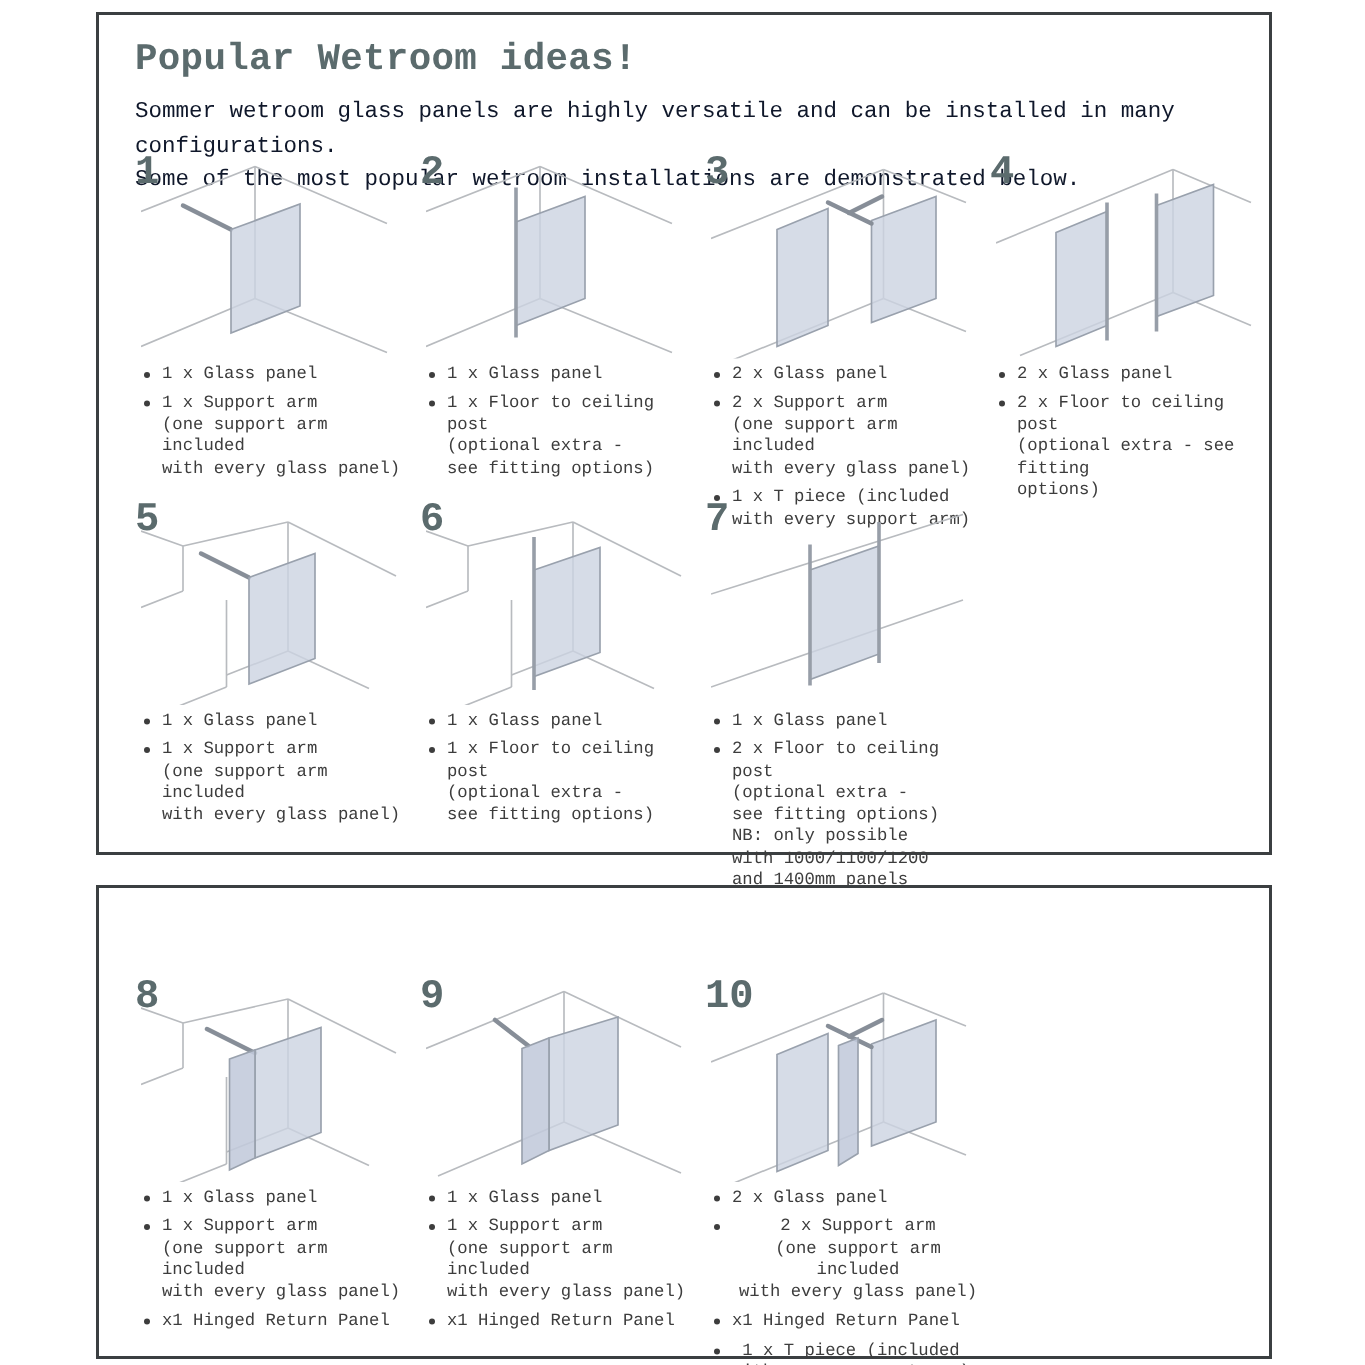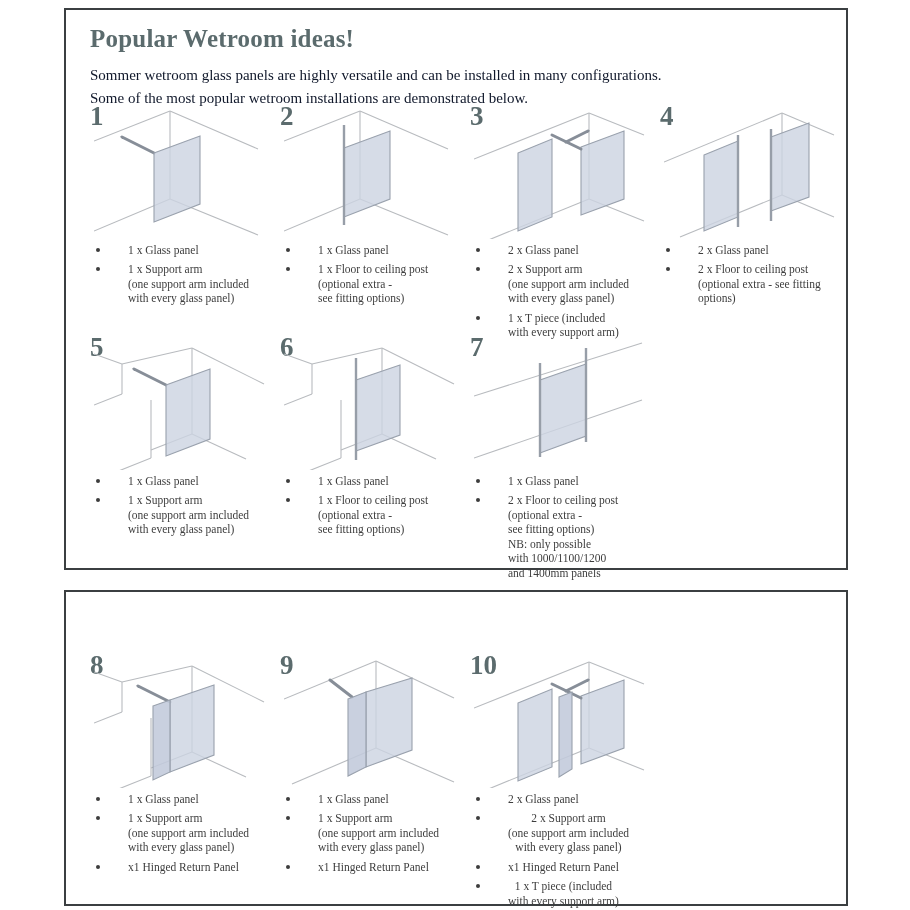--- a/index.html
+++ b/index.html
@@ -1,32 +1,32 @@
 <!DOCTYPE html>
 <html><head>
 <meta charset="utf-8">
 <style>
   html,body{margin:0;padding:0;background:#ffffff;}
   .page{position:relative;width:910px;height:910px;background:#ffffff;
-        font-family:Liberation Serif, serif;overflow:hidden;}
+        font-family:Liberation Mono, monospace;overflow:hidden;}
   .panel-box{position:absolute;left:64px;width:780px;background:#ffffff;
         border:2px solid #3b3f41;}
   #box-top{top:8px;height:558px;}
   #box-bottom{top:590px;height:312px;}
   .section-title{position:absolute;left:24px;top:15px;font-size:25px;font-weight:bold;
         color:#5b6b6d;letter-spacing:.2px;}
   .intro{position:absolute;left:24px;top:54px;font-size:15px;color:#0f172a;
         line-height:1.5;white-space:pre-line;}
   .card{position:absolute;width:192px;height:228px;}
   .num{position:absolute;left:2px;top:-4px;font-size:27px;font-weight:bold;color:#5b6b6d;}
   .diag{position:absolute;left:6px;top:2px;width:176px;height:132px;}
   .bullets{position:absolute;left:8px;top:138px;margin:0;padding:0;list-style:none;width:180px;}
   .bullets li{display:flex;gap:8px;margin:0 0 5px 0;font-size:11.5px;color:#3d3d3d;line-height:1.26;}
   .dot{flex:none;width:4px;height:4px;border-radius:50%;background:#3d3d3d;margin-top:5px;}
-  .bt{white-space:pre-line;margin-left:20px;}
+  .bt{white-space:pre-line;}
   
   .bg{stroke:#b8bbbf;stroke-width:1.1;fill:none;}
   .glass{fill:#ccd3e1;fill-opacity:.8;stroke:#99a1ad;stroke-width:1.1;}
   .glass2{fill:#c2cadb;fill-opacity:.88;stroke:#99a1ad;stroke-width:1.1;}
   .arm{stroke:#878e98;stroke-width:3;fill:none;stroke-linecap:round;}
   .post{stroke:#979ea8;stroke-width:2.4;fill:none;}
 </style>
 </head>
 <body>
 

